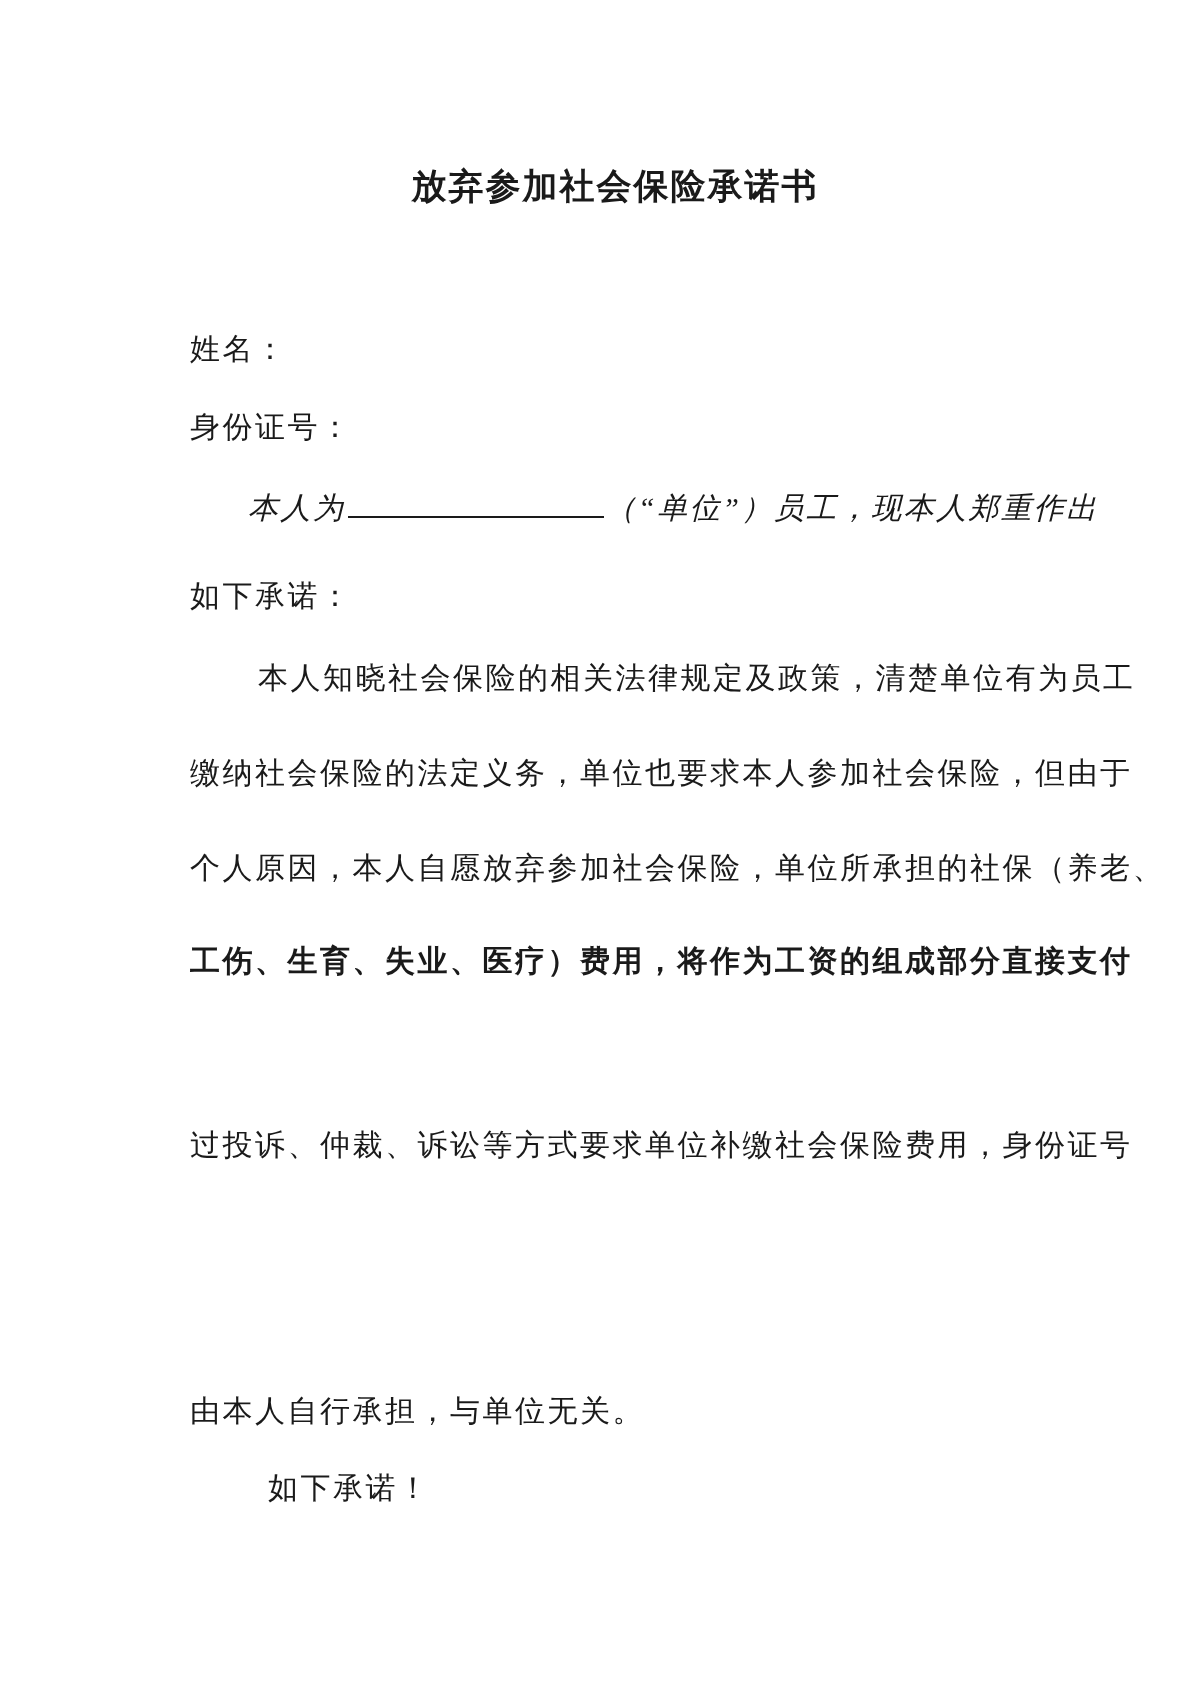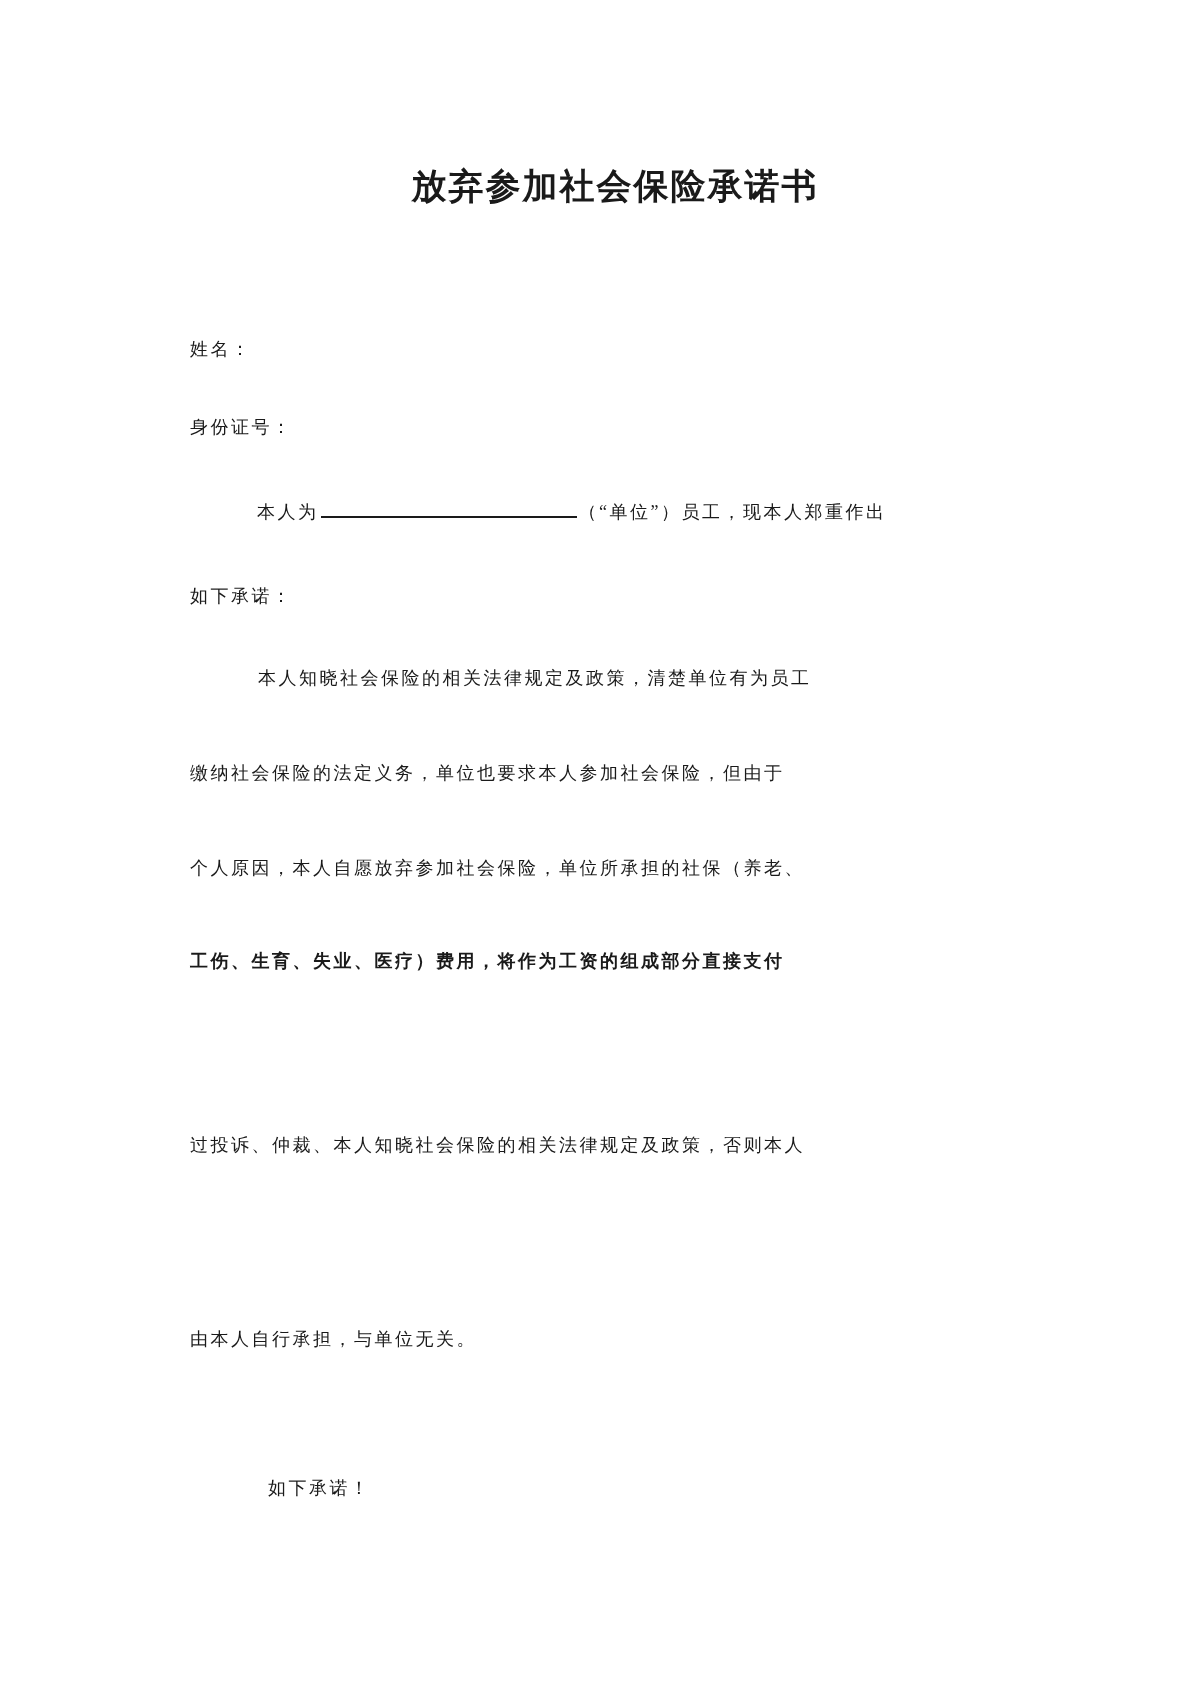--- a/index.html
+++ b/index.html
@@ -24,47 +24,47 @@
     width: 100%;
     text-align: center;
     font-size: 35px;
     font-weight: bold;
     letter-spacing: 2px;
     line-height: 46px;
     white-space: nowrap;
   }
   .line {
     position: absolute;
-    font-size: 18px;
+    font-size: 30px;
     line-height: 30px;
     letter-spacing: 2.5px;
     white-space: nowrap;
   }
   .blank-underline {
     display: inline-block;
     width: 256px;
     height: 24px;
     border-bottom: 2px solid #1a1a1a;
     vertical-align: baseline;
     margin: 0 2px 0 2px;
   }
   
   .l-name        { top: 334px;  left: 170px; }
   .l-id          { top: 412px;  left: 170px; }
-  .l-employer    { top: 492px;  left: 237px; }
+  .l-employer    { top: 492px;  left: 228px; font-style: italic; }
   .l-lead        { top: 581px;  left: 170px; }
   .l-p1-0        { top: 663px;  left: 238px; }
   .l-p1-1        { top: 758px;  left: 170px; }
   .l-p1-2        { top: 853px;  left: 170px; }
   .l-p1-3        { top: 946px;  left: 170px; font-weight: bold; }
   .l-p1-4        { top: 1039px; left: 170px; }
   .l-p1-5        { top: 1130px; left: 170px; }
   .l-p1-6        { top: 1225px; left: 170px; }
   .l-p2-0        { top: 1305px; left: 250px; }
-  .l-p2-1        { top: 1324px; left: 170px; }
+  .l-p2-1        { top: 1396px; left: 170px; }
   .l-p3-0        { top: 1473px; left: 248px; }
 </style>
 </head>
 <body>
 
 <div class="page">
 
   <div class="doc-title">放弃参加社会保险承诺书</div>
 
   <div class="line l-name">姓名：</div>
@@ -74,19 +74,19 @@
   <div class="line l-employer">
     <span>本人为</span><span class="blank-underline"></span><span>（“单位”）员工，现本人郑重作出</span>
   </div>
 
   <div class="line l-lead">如下承诺：</div>
 
   <div class="line l-p1-0">本人知晓社会保险的相关法律规定及政策，清楚单位有为员工</div>
   <div class="line l-p1-1">缴纳社会保险的法定义务，单位也要求本人参加社会保险，但由于</div>
   <div class="line l-p1-2">个人原因，本人自愿放弃参加社会保险，单位所承担的社保（养老、</div>
   <div class="line l-p1-3">工伤、生育、失业、医疗）费用，将作为工资的组成部分直接支付</div>
-  <div class="line l-p1-5">过投诉、仲裁、本人知晓社会保险的相关法律规定及政策，否则本人</div>
+  <div class="line l-p1-5">过投诉、仲裁、诉讼等方式要求单位补缴社会保险费用，身份证号</div>
 
   <div class="line l-p2-1">由本人自行承担，与单位无关。</div>
 
   <div class="line l-p3-0">如下承诺！</div>
 
 </div>
 
 </body></html>

